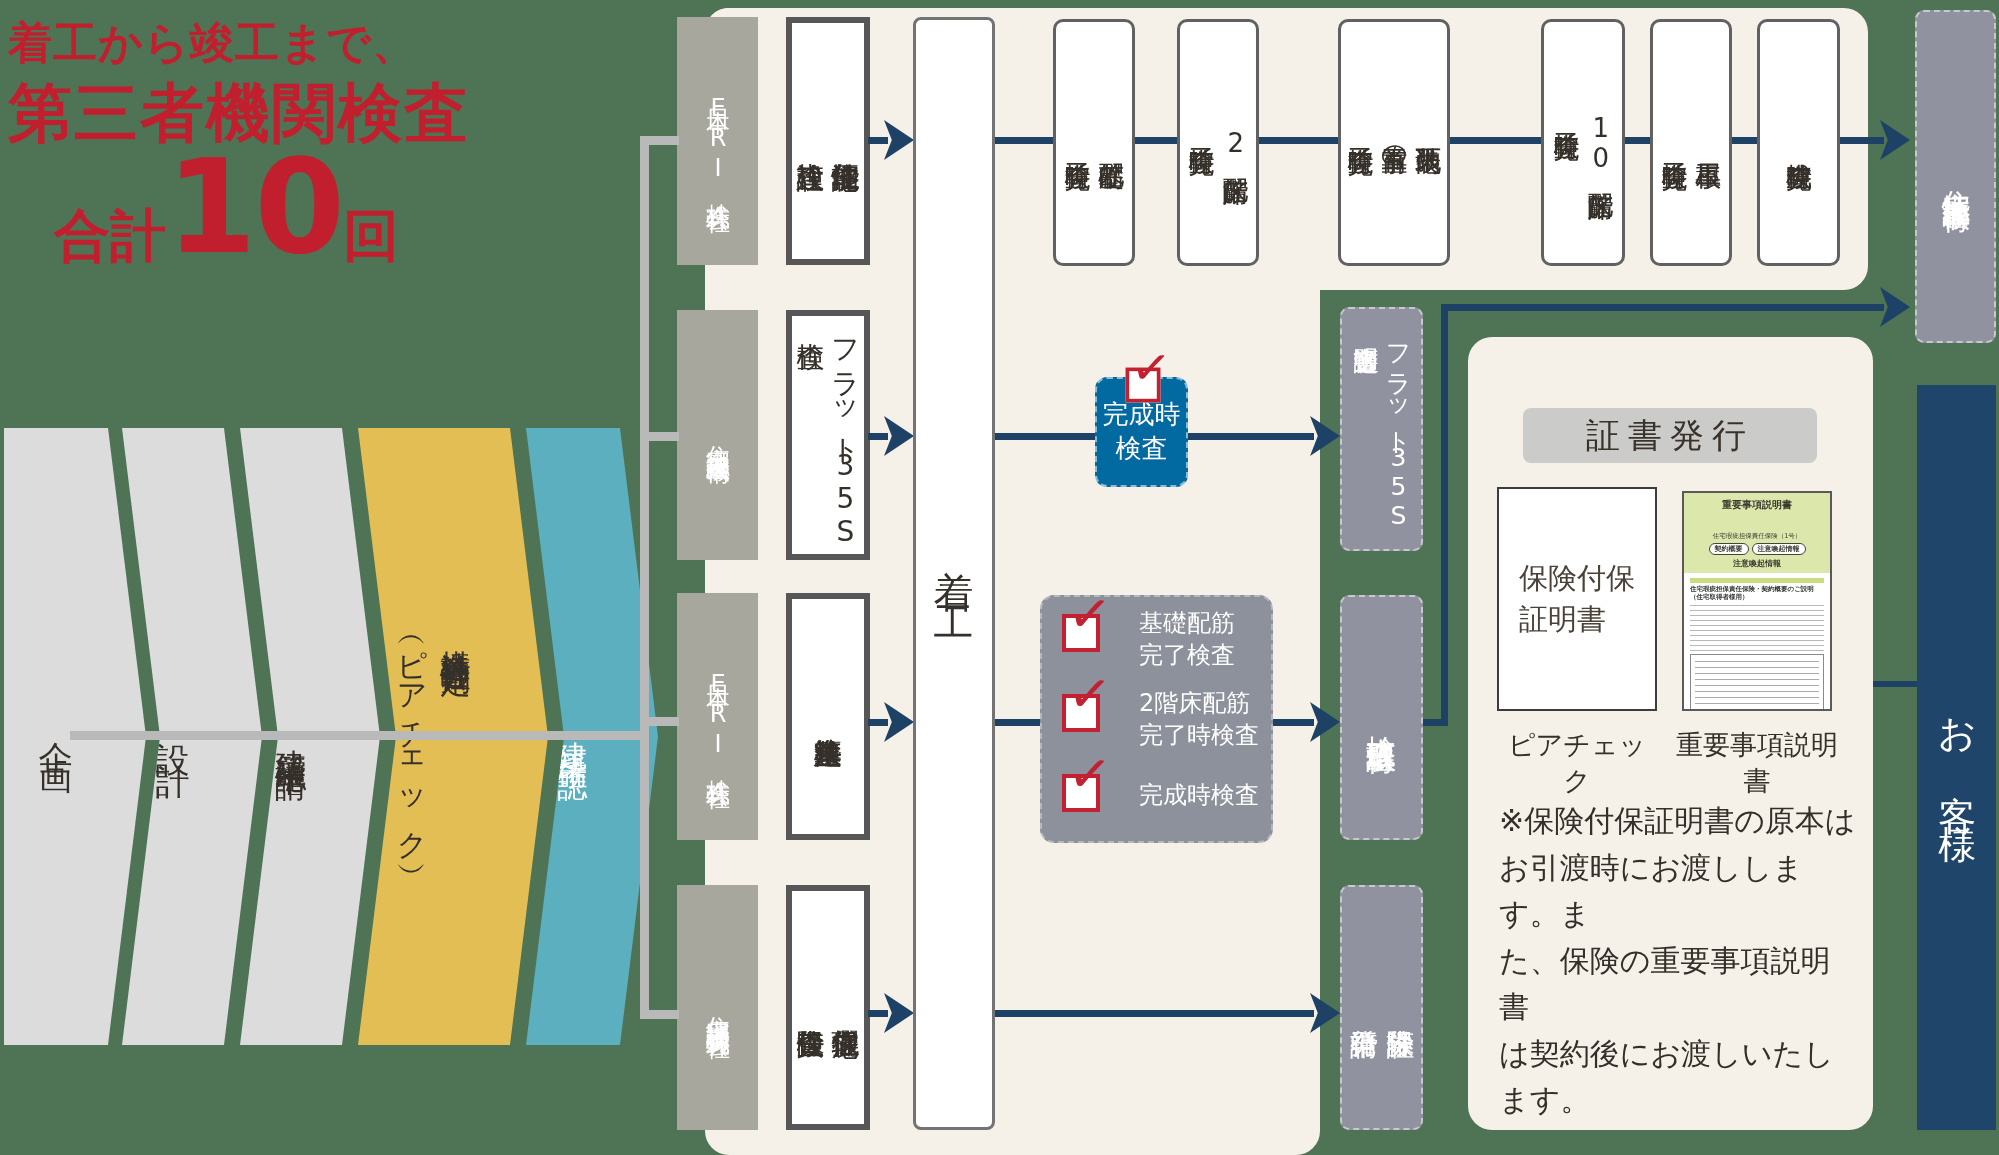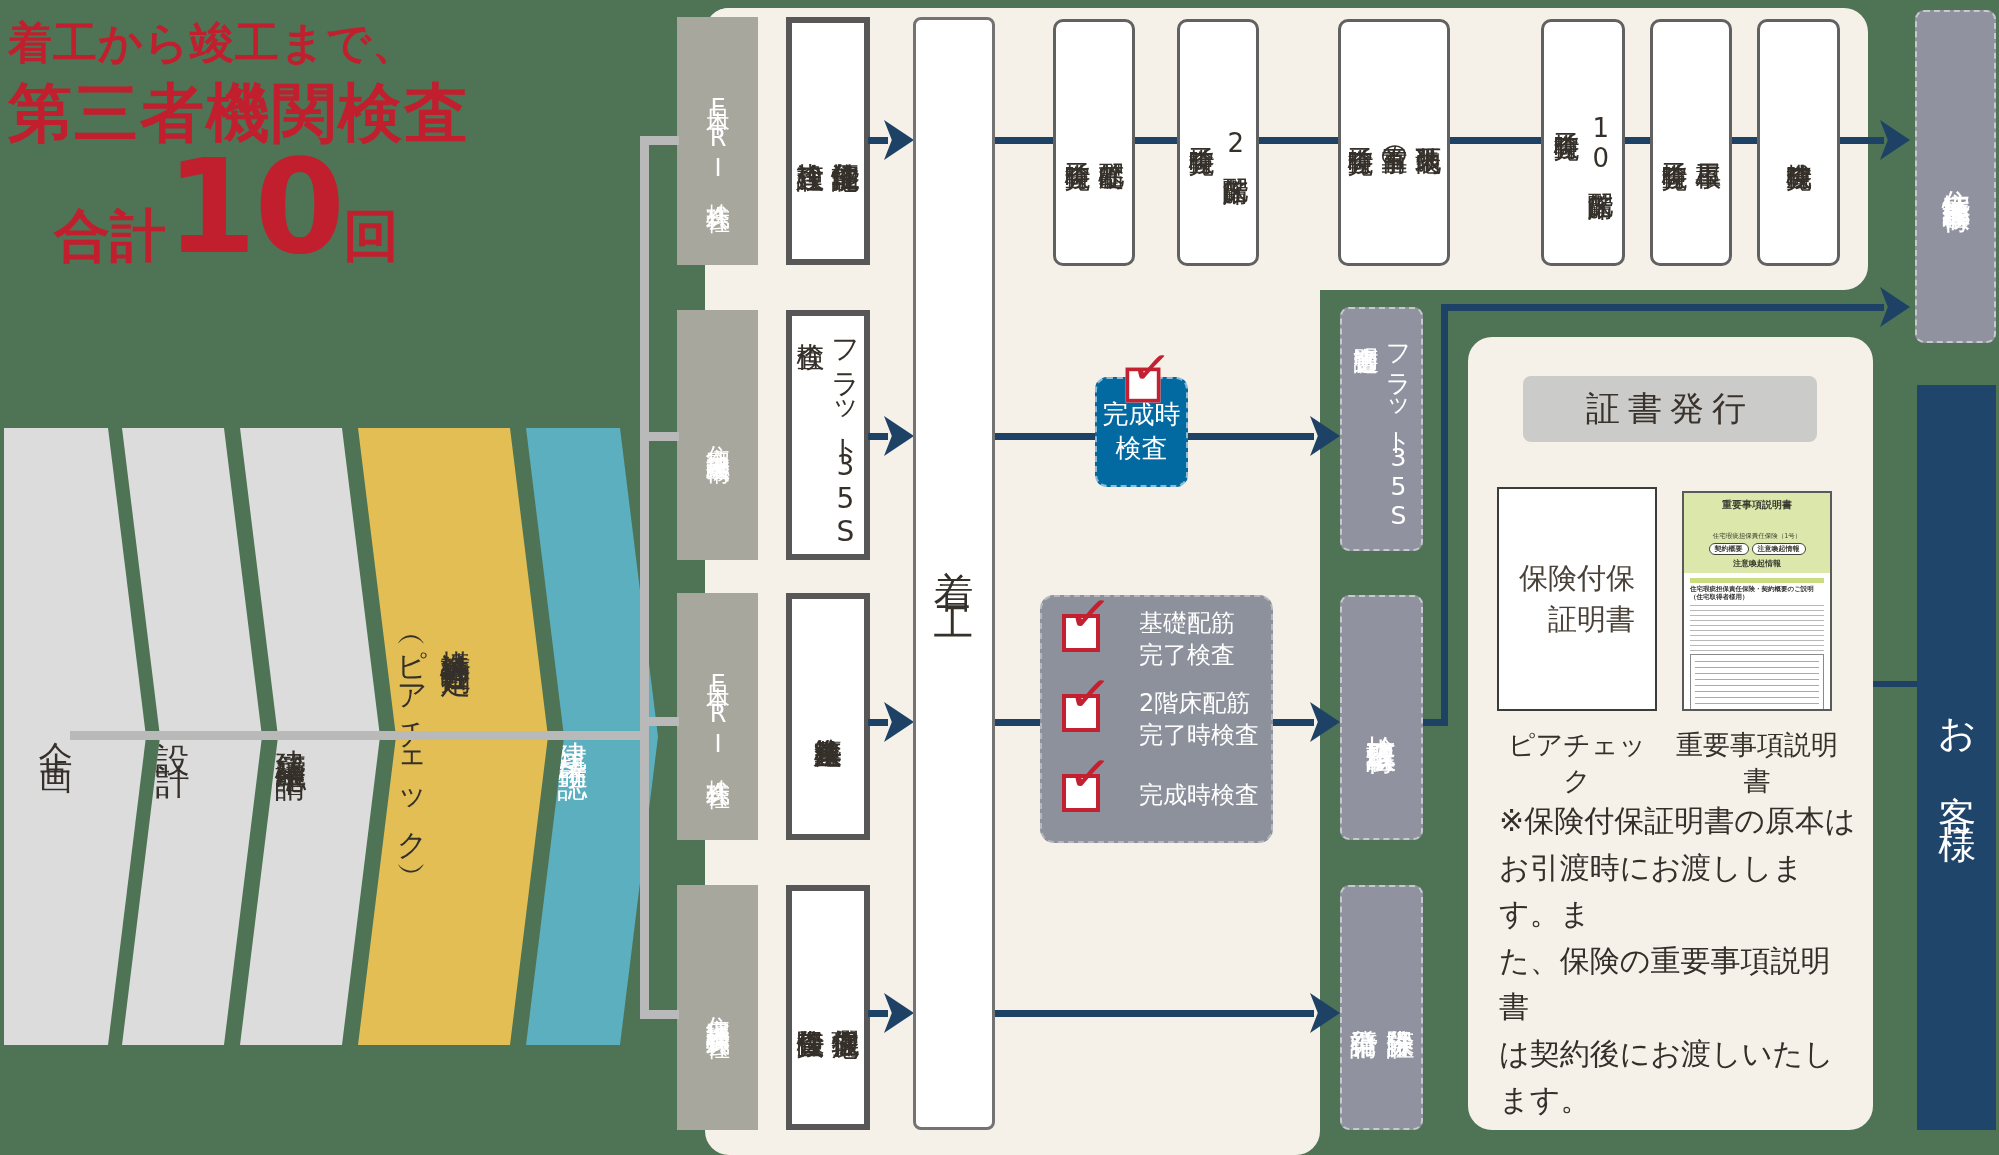--- a/index.html
+++ b/index.html
@@ -229,25 +229,25 @@
 適合証明書</span>
     </div>
   <div class="gbox center-flex" style="left:1340px;top:595px;width:83px;height:245px;">
     <span class="vtext" style="font-size:30px;letter-spacing:2px;">検査済証取得</span>
     </div>
   <div class="gbox center-flex" style="left:1340px;top:885px;width:83px;height:245px;">
     <span class="vtext" style="font-size:28px;">保険証券
 発行申請</span>
     </div>
 
-  <div class="abs center-flex" style="left:1523px;top:376px;width:294px;height:66px;background:#cbcbc9;border-radius:8px;z-index:6;">
+  <div class="abs center-flex" style="left:1523px;top:408px;width:294px;height:55px;background:#cbcbc9;border-radius:8px;z-index:6;">
     <span style="font-size:34px;color:#3a332c;letter-spacing:8px;">証書発行</span>
   </div>
   <div class="abs center-flex" style="left:1497px;top:487px;width:160px;height:224px;background:#fff;border:2px solid #3c3c3c;box-sizing:border-box;z-index:6;">
-    <span style="font-size:29px;color:#4a4238;line-height:1.4;white-space:pre-line;text-align:right;">保険付保
+    <span style="font-size:29px;color:#4a4238;line-height:1.4;white-space:pre-line;text-align:left;">保険付保
 証明書</span>
   </div>
 
   <div class="cert">
     <div class="cert-head">
       <div class="cert-title">重要事項説明書</div>
       <div class="cert-sub">住宅瑕疵担保責任保険（1号）</div>
       <div class="cert-badges">
         <span class="cert-badge">契約概要</span>
         <span class="cert-badge">注意喚起情報</span>

